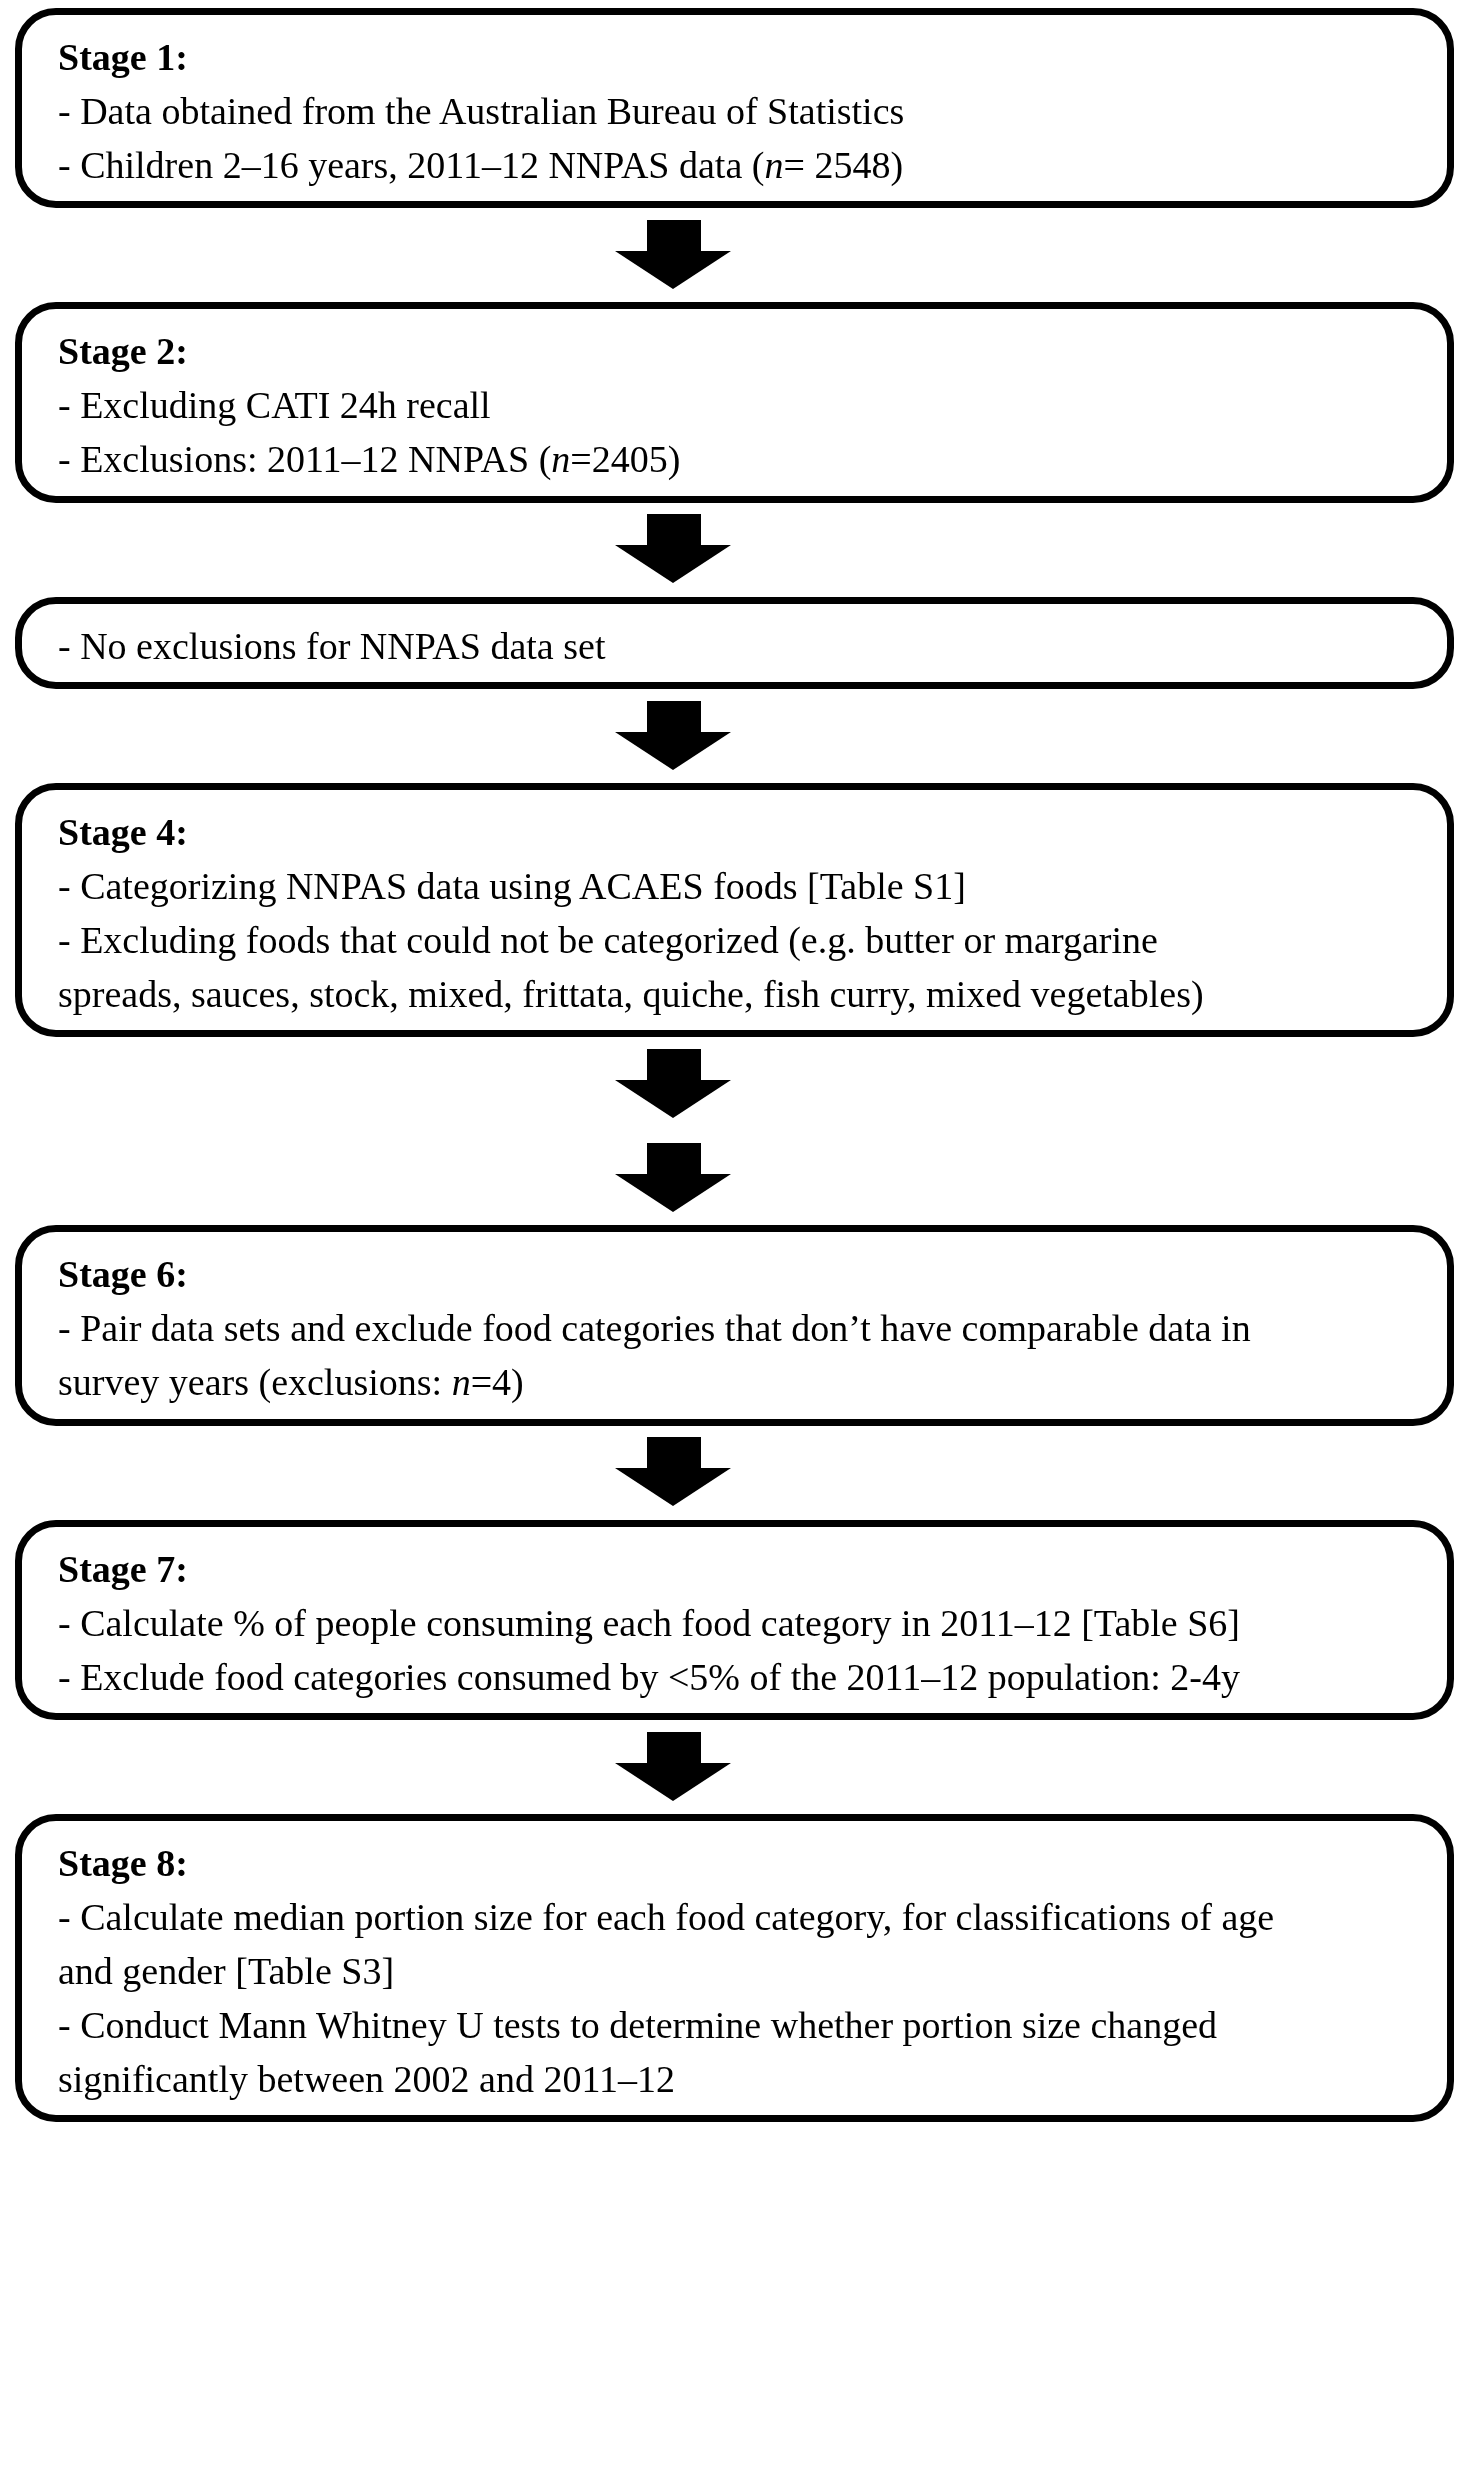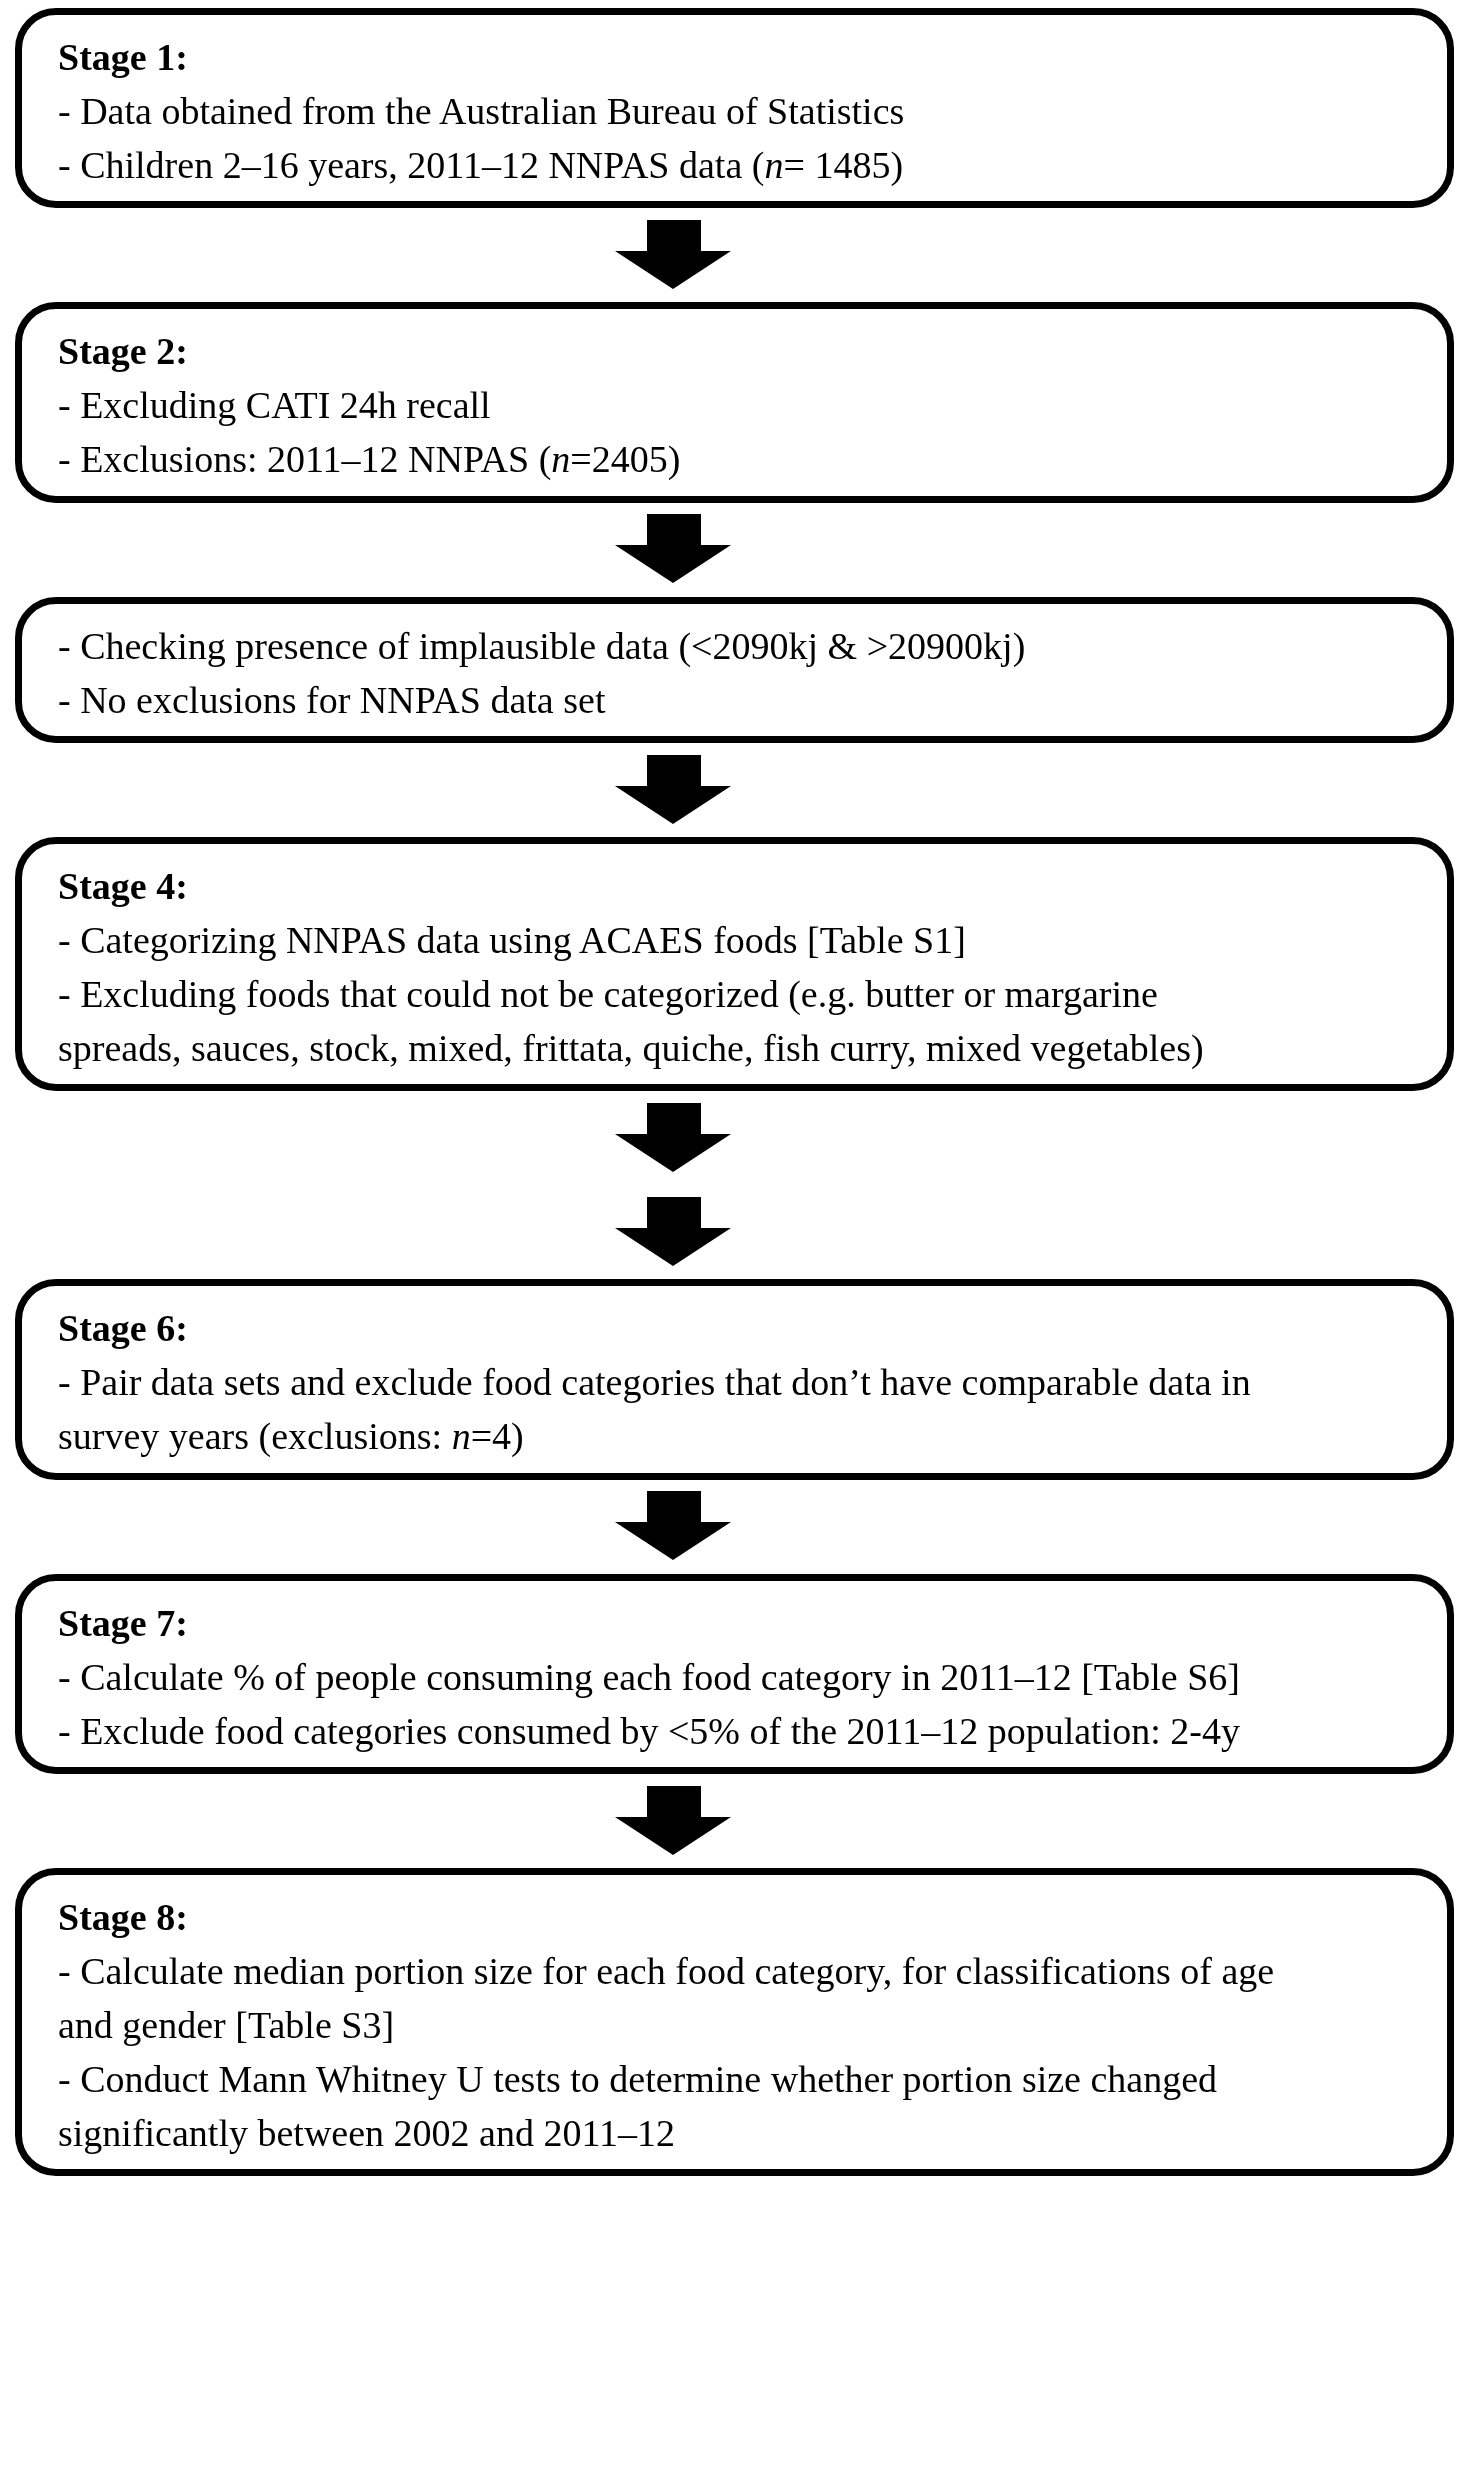--- a/index.html
+++ b/index.html
@@ -63,41 +63,40 @@
   }
 </style>
 </head>
 <body>
 
 <div class="page">
   <div id="flowchart">
       <div class="stage-box">
         <div class="stage-line stage-title">Stage 1:</div>
         <div class="stage-line"><span>- Data obtained from the Australian Bureau of Statistics</span></div>
-        <div class="stage-line"><span>- Children 2–16 years, 2011–12 NNPAS data (</span><span class="it">n</span><span>= 1485)</span></div>
+        <div class="stage-line"><span>- Children 2–16 years, 2011–12 NNPAS data (</span><span class="it">n</span><span>= 2548)</span></div>
       </div>
       <div class="arrow-gap">
         <div class="arrow">
           <div class="arrow-stem"></div>
           <div class="arrow-head"></div>
         </div>
       </div>
       <div class="stage-box">
         <div class="stage-line stage-title">Stage 2:</div>
         <div class="stage-line"><span>- Excluding CATI 24h recall</span></div>
         <div class="stage-line"><span>- Exclusions: 2011–12 NNPAS (</span><span class="it">n</span><span>=2405)</span></div>
       </div>
       <div class="arrow-gap">
         <div class="arrow">
           <div class="arrow-stem"></div>
           <div class="arrow-head"></div>
         </div>
       </div>
       <div class="stage-box">
-        <div class="stage-line"><span>- Checking presence of implausible data (&lt;2090kj &amp; &gt;20900kj)</span></div>
         <div class="stage-line"><span>- No exclusions for NNPAS data set</span></div>
       </div>
       <div class="arrow-gap">
         <div class="arrow">
           <div class="arrow-stem"></div>
           <div class="arrow-head"></div>
         </div>
       </div>
       <div class="stage-box">
         <div class="stage-line stage-title">Stage 4:</div>

